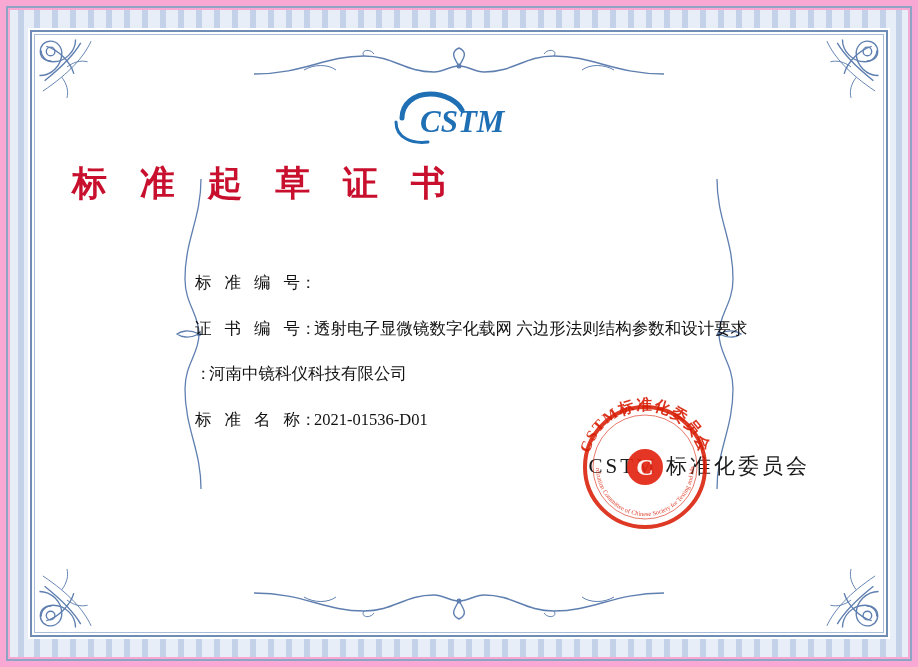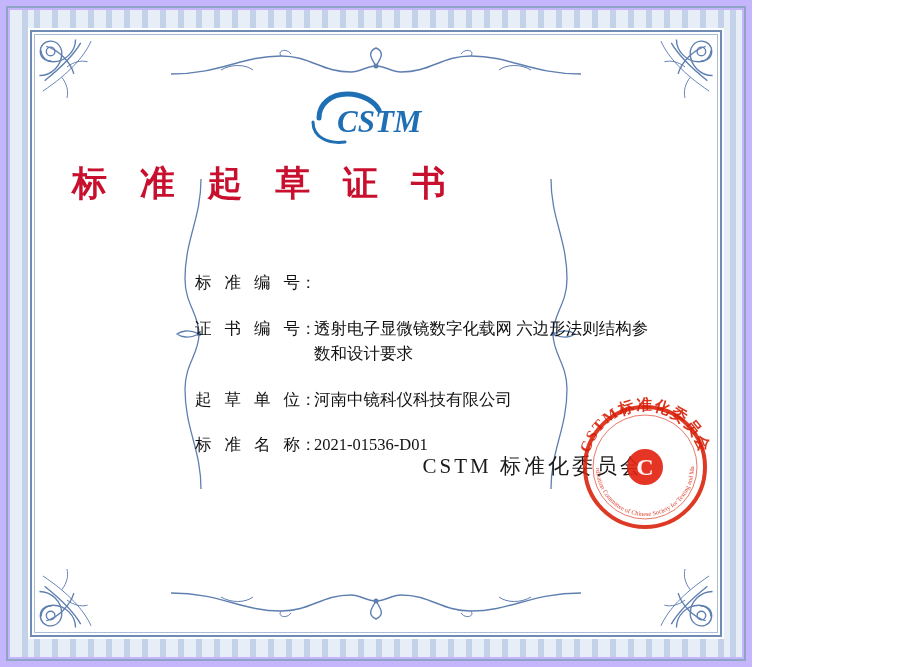--- a/index.html
+++ b/index.html
@@ -9,23 +9,23 @@
   }
   body {
     width: 918px;
     height: 667px;
     font-family: "Liberation Serif", serif;
     overflow: hidden;
   }
 
   .certificate {
     position: relative;
-    width: 752px;
+    width: 918px;
     height: 667px;
-    background: #c4b5fd;
+    background: #f9a8d4;
     box-sizing: border-box;
     text-decoration: underline;
   }
 
   
   .frame-outer {
     position: absolute;
     left: 6px;
     top: 6px;
     right: 6px;
@@ -319,21 +319,20 @@
         <div class="field-colon">：</div>
       </div>
 
       <div class="field-row">
         <div class="field-label">证书编号</div>
         <div class="field-colon">：</div>
         <div class="field-value">透射电子显微镜数字化载网  六边形法则结构参数和设计要求</div>
       </div>
 
       <div class="field-row">
-        <div class="field-label">起草单位</div>
         <div class="field-colon">：</div>
         <div class="field-value">河南中镜科仪科技有限公司</div>
       </div>
 
       <div class="field-row">
         <div class="field-label">标准名称</div>
         <div class="field-colon">：</div>
         <div class="field-value">2021-01536-D01</div>
       </div>
 

